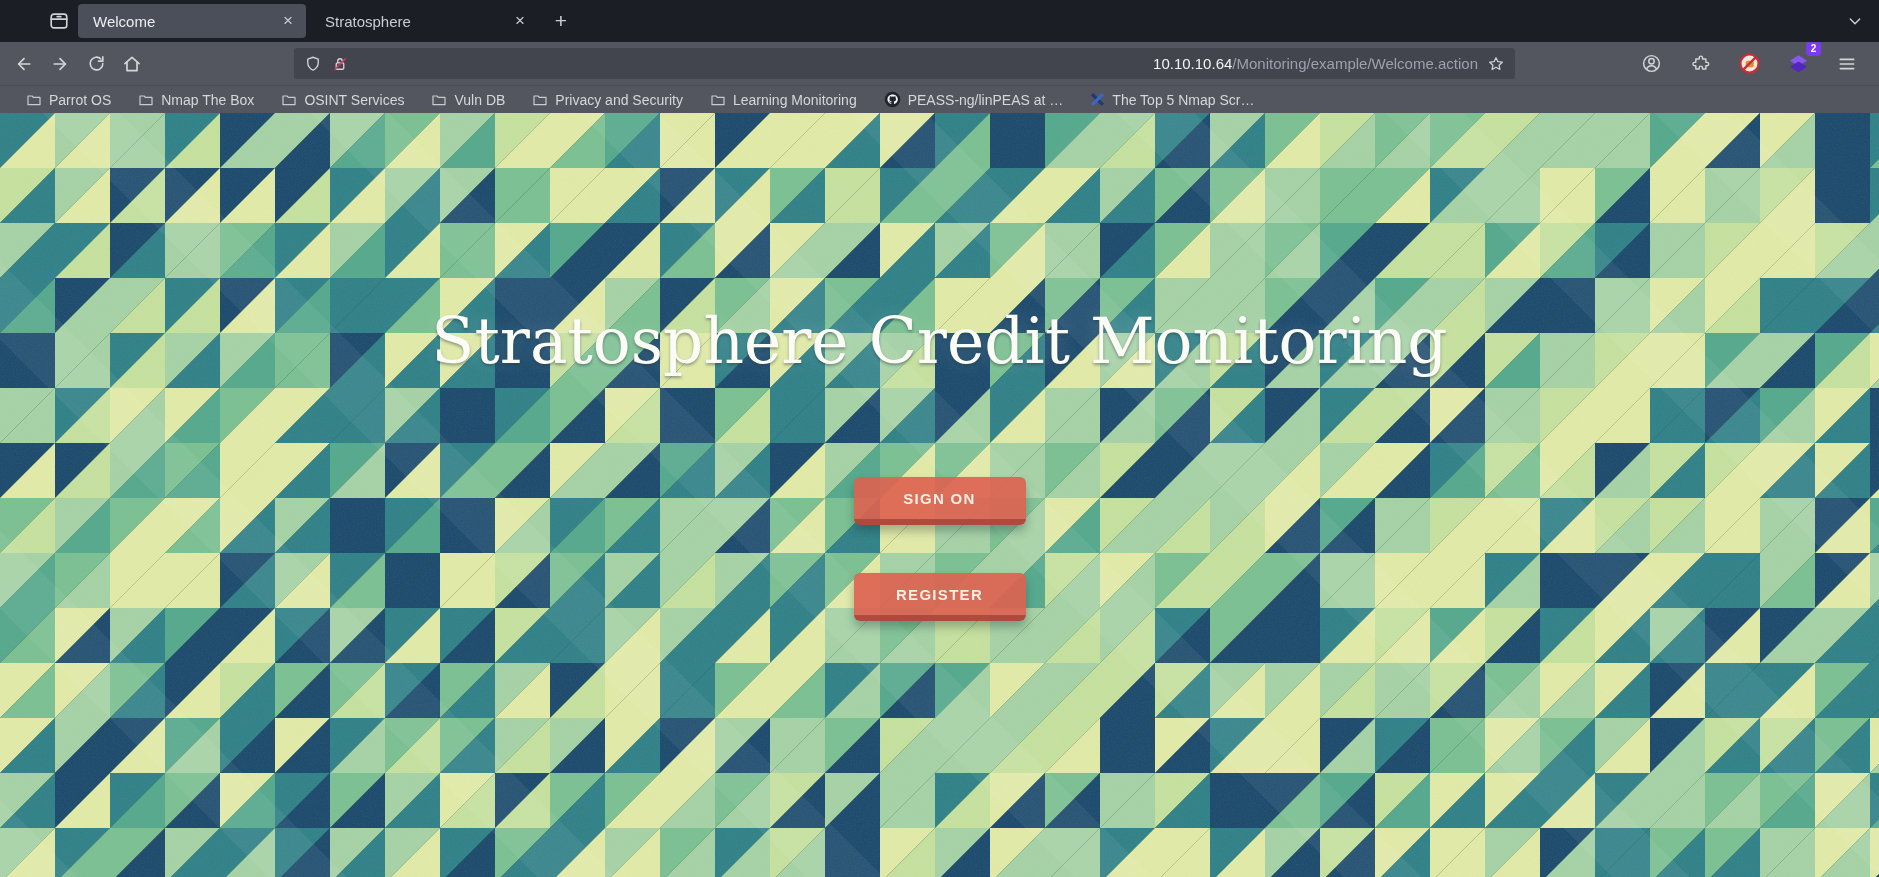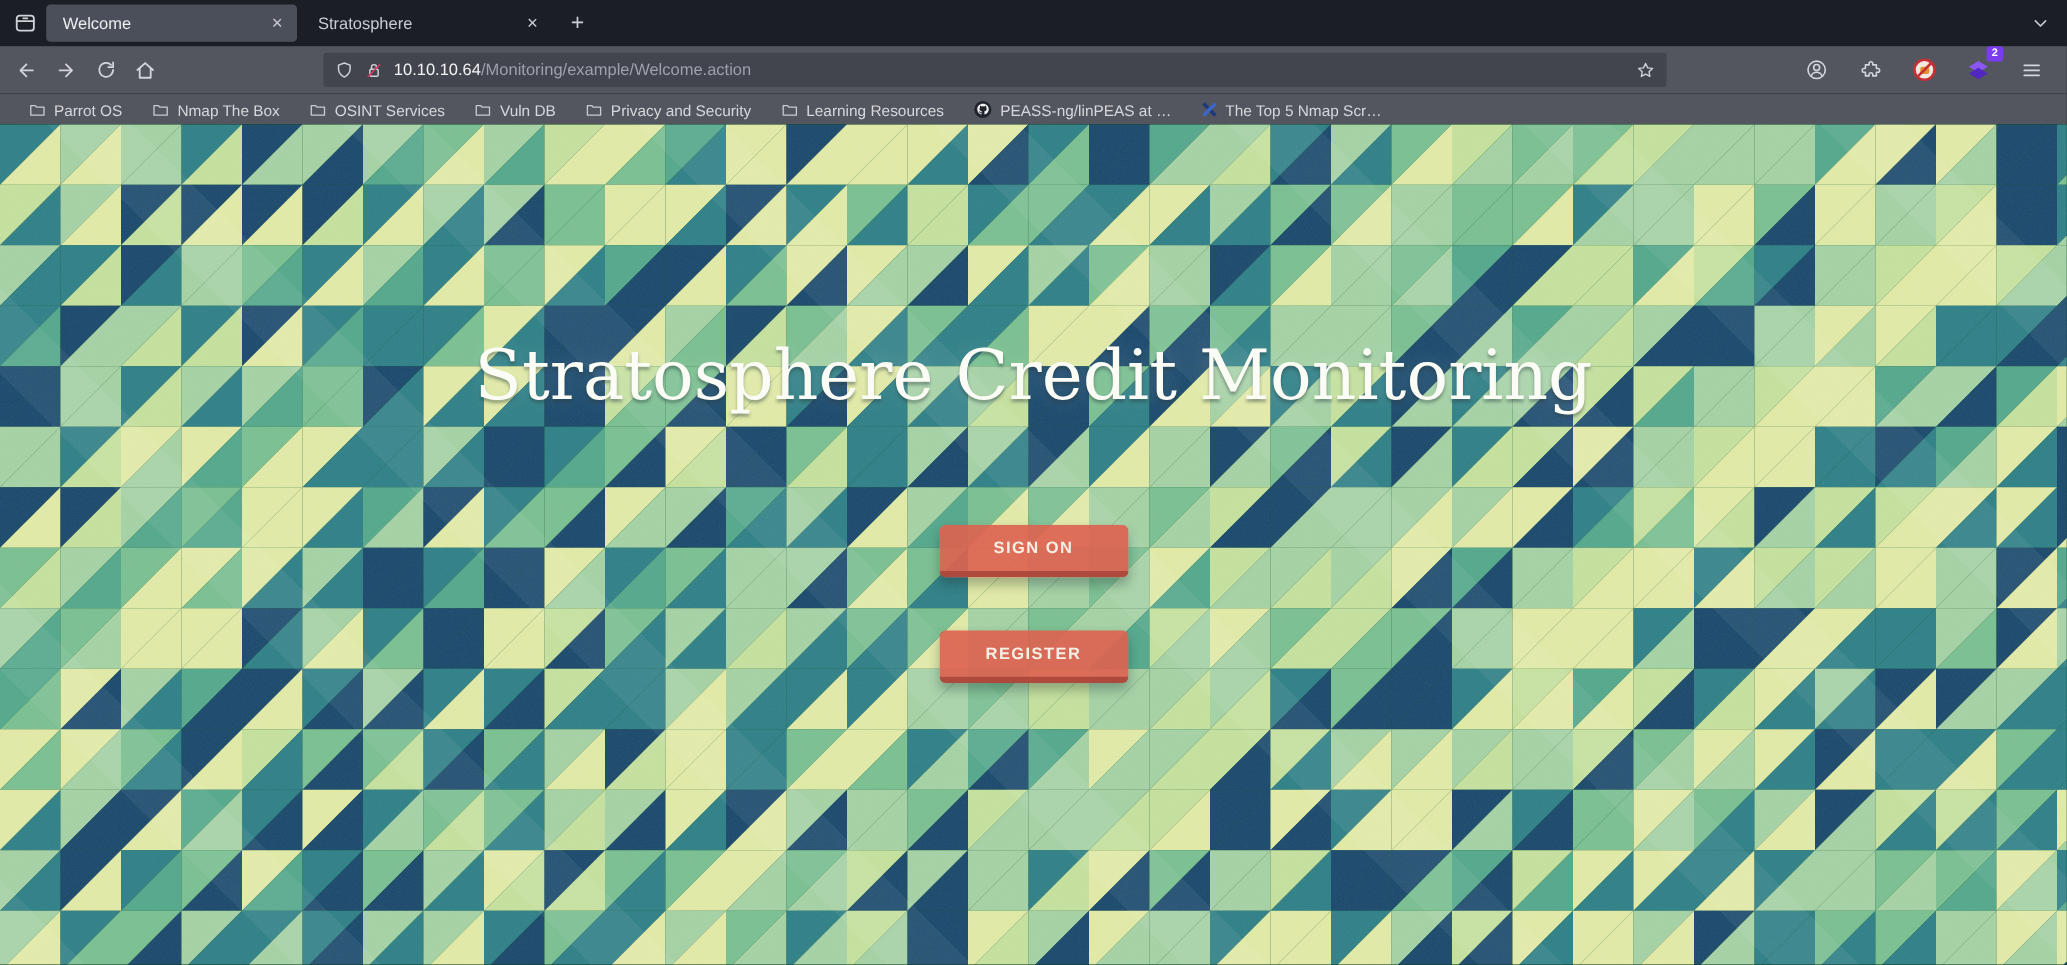--- a/index.html
+++ b/index.html
@@ -8,21 +8,21 @@
     width:1879px; height:877px; overflow:hidden;
     background:#1c1e26;
     font-family:"Liberation Sans", sans-serif;
     -webkit-font-smoothing:antialiased;
   }
   svg { display:block; }
 
   
   .tabbar {
     height:42px; background:#1c1e26;
-    display:flex; align-items:center;
+    display:flex; align-items:center;margin-left:36px;
   }
   .fxview {
     width:30px; height:30px; margin-left:8px; border-radius:4px;
     display:flex; align-items:center; justify-content:center; color:#cfd2d8;
   }
   .tab {
     width:228px; height:34px; margin-left:4px; border-radius:4px;
     display:flex; align-items:center; padding:0 6px 0 15px;
     color:#c9ccd2; font-size:15px; cursor:default;
   }
@@ -52,20 +52,21 @@
   .navbtn {
     width:32px; height:32px; margin:0 2px; border-radius:4px;
     display:flex; align-items:center; justify-content:center; color:#d3d5da;
     cursor:pointer;
   }
   .urlbar {
     flex:1; height:31px; margin:0 116px 0 144px;
     background:#42454e; border-radius:3px;
     display:flex; align-items:center; padding:0 10px; gap:9px;
     cursor:text;
+    text-align:right;
   }
   .url { font-size:15px; color:#9da1ab; white-space:nowrap; overflow:hidden; flex:1; }
   .url .host { color:#f1f2f4; }
   .urlstar { color:#cfd2d8; cursor:pointer; flex:0 0 auto; }
   .nav-right { display:flex; align-items:center; gap:13px; margin:0 8px 0 2px; }
   .ext-wrap { position:relative; }
   .ext-badge {
     position:absolute; top:-6px; right:-7px;
     min-width:15px; height:14px; padding:0 3px; border-radius:3px;
     background:#7b3cf0; color:#fff; font-size:10px; font-weight:bold;
@@ -263,21 +264,21 @@
         </svg>
       </span>
     <span>Privacy and Security</span>
   </div>
   <div class="bm">
     <span>
         <svg width="16" height="16" viewBox="0 0 24 24" fill="none" stroke="#c8cbd1" stroke-width="1.8" stroke-linejoin="round">
           <path d="M3 6h6l2 2.2h10V19H3z"></path>
         </svg>
       </span>
-    <span>Learning Resources</span>
+    <span>Learning Monitoring</span>
   </div>
   <div class="bm">
     <span>
       <svg width="17" height="17" viewBox="0 0 24 24">
         <circle cx="12" cy="12" r="11" fill="#21242c"></circle>
         <path fill="#f2f3f5" d="M12 4.8c-4 0-7.2 3.1-7.2 7 0 3.1 2.1 5.7 5 6.6.4.1.5-.2.5-.4v-1.3c-2 .4-2.5-.9-2.5-.9-.3-.8-.8-1-.8-1-.7-.5.1-.5.1-.5.8.1 1.2.8 1.2.8.7 1.2 1.8.8 2.2.6.1-.5.3-.8.5-1-1.6-.2-3.3-.8-3.3-3.5 0-.8.3-1.4.7-1.9-.1-.2-.3-.9.1-1.9 0 0 .6-.2 2 .7a7 7 0 0 1 3.6 0c1.4-.9 2-.7 2-.7.4 1 .2 1.7.1 1.9.4.5.7 1.1.7 1.9 0 2.7-1.7 3.3-3.3 3.5.3.2.5.7.5 1.3v2c0 .2.1.5.5.4 2.9-.9 5-3.5 5-6.6 0-3.9-3.2-7-7.2-7z"></path>
       </svg>
     </span>
     <span>PEASS-ng/linPEAS at …</span>
   </div>

